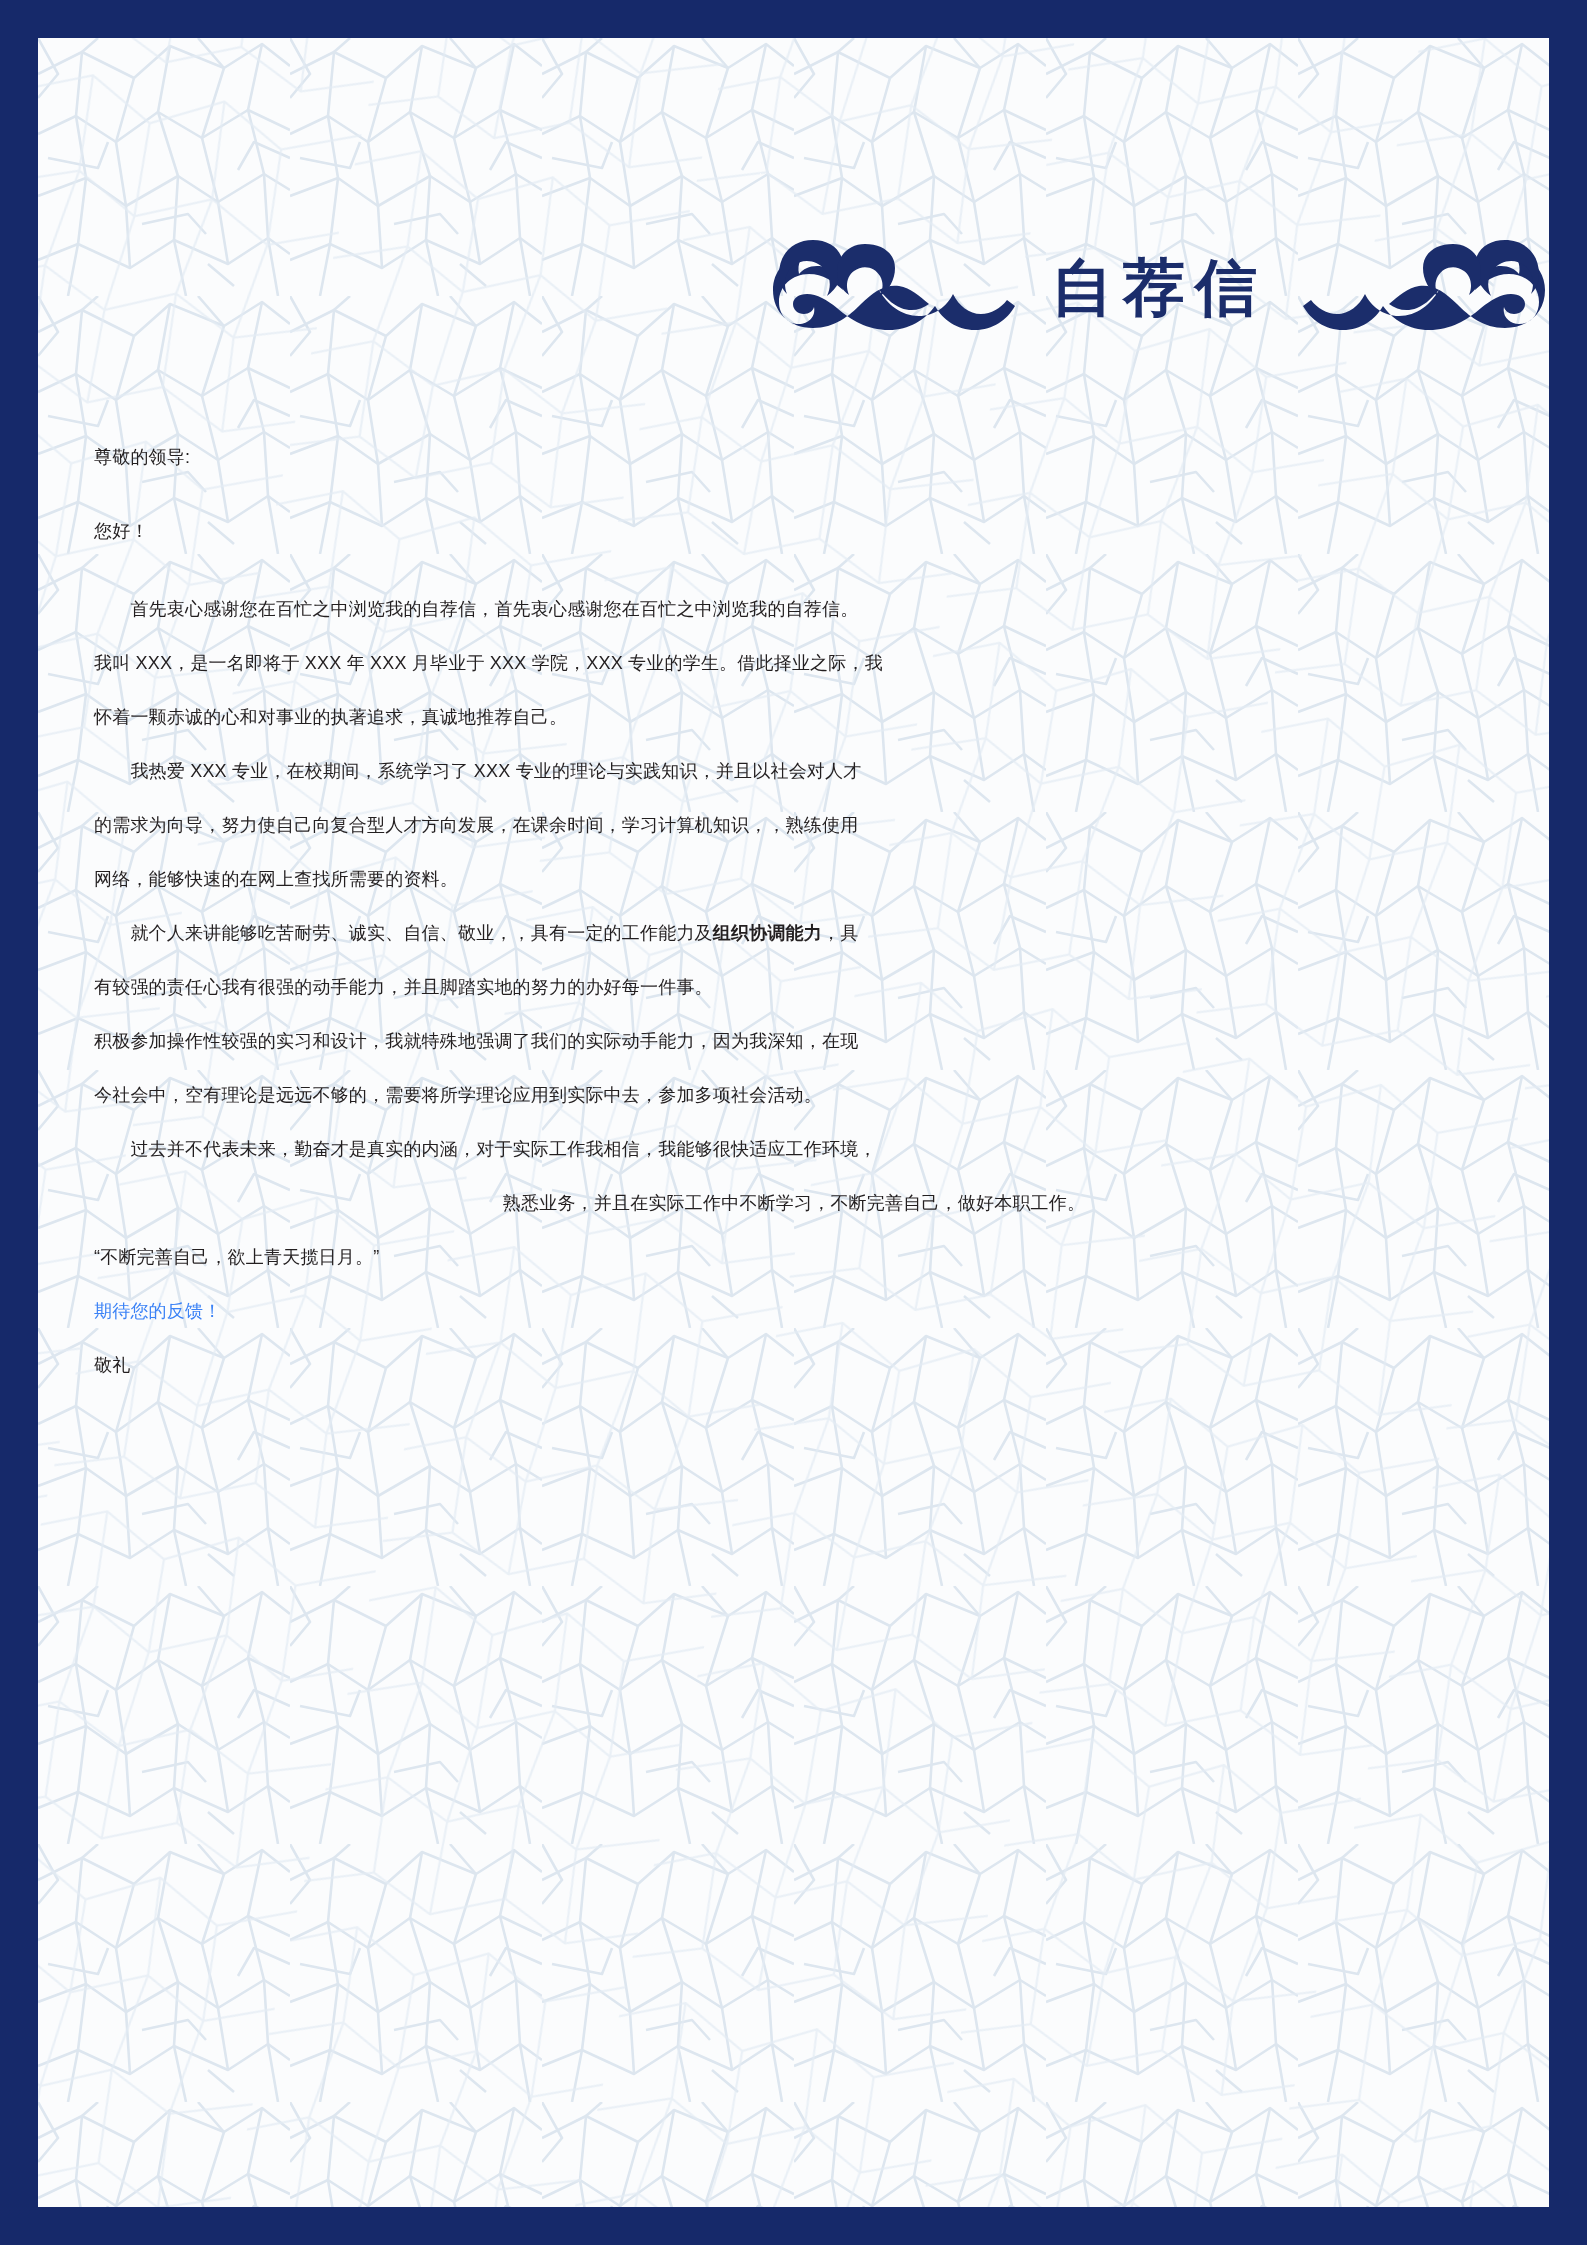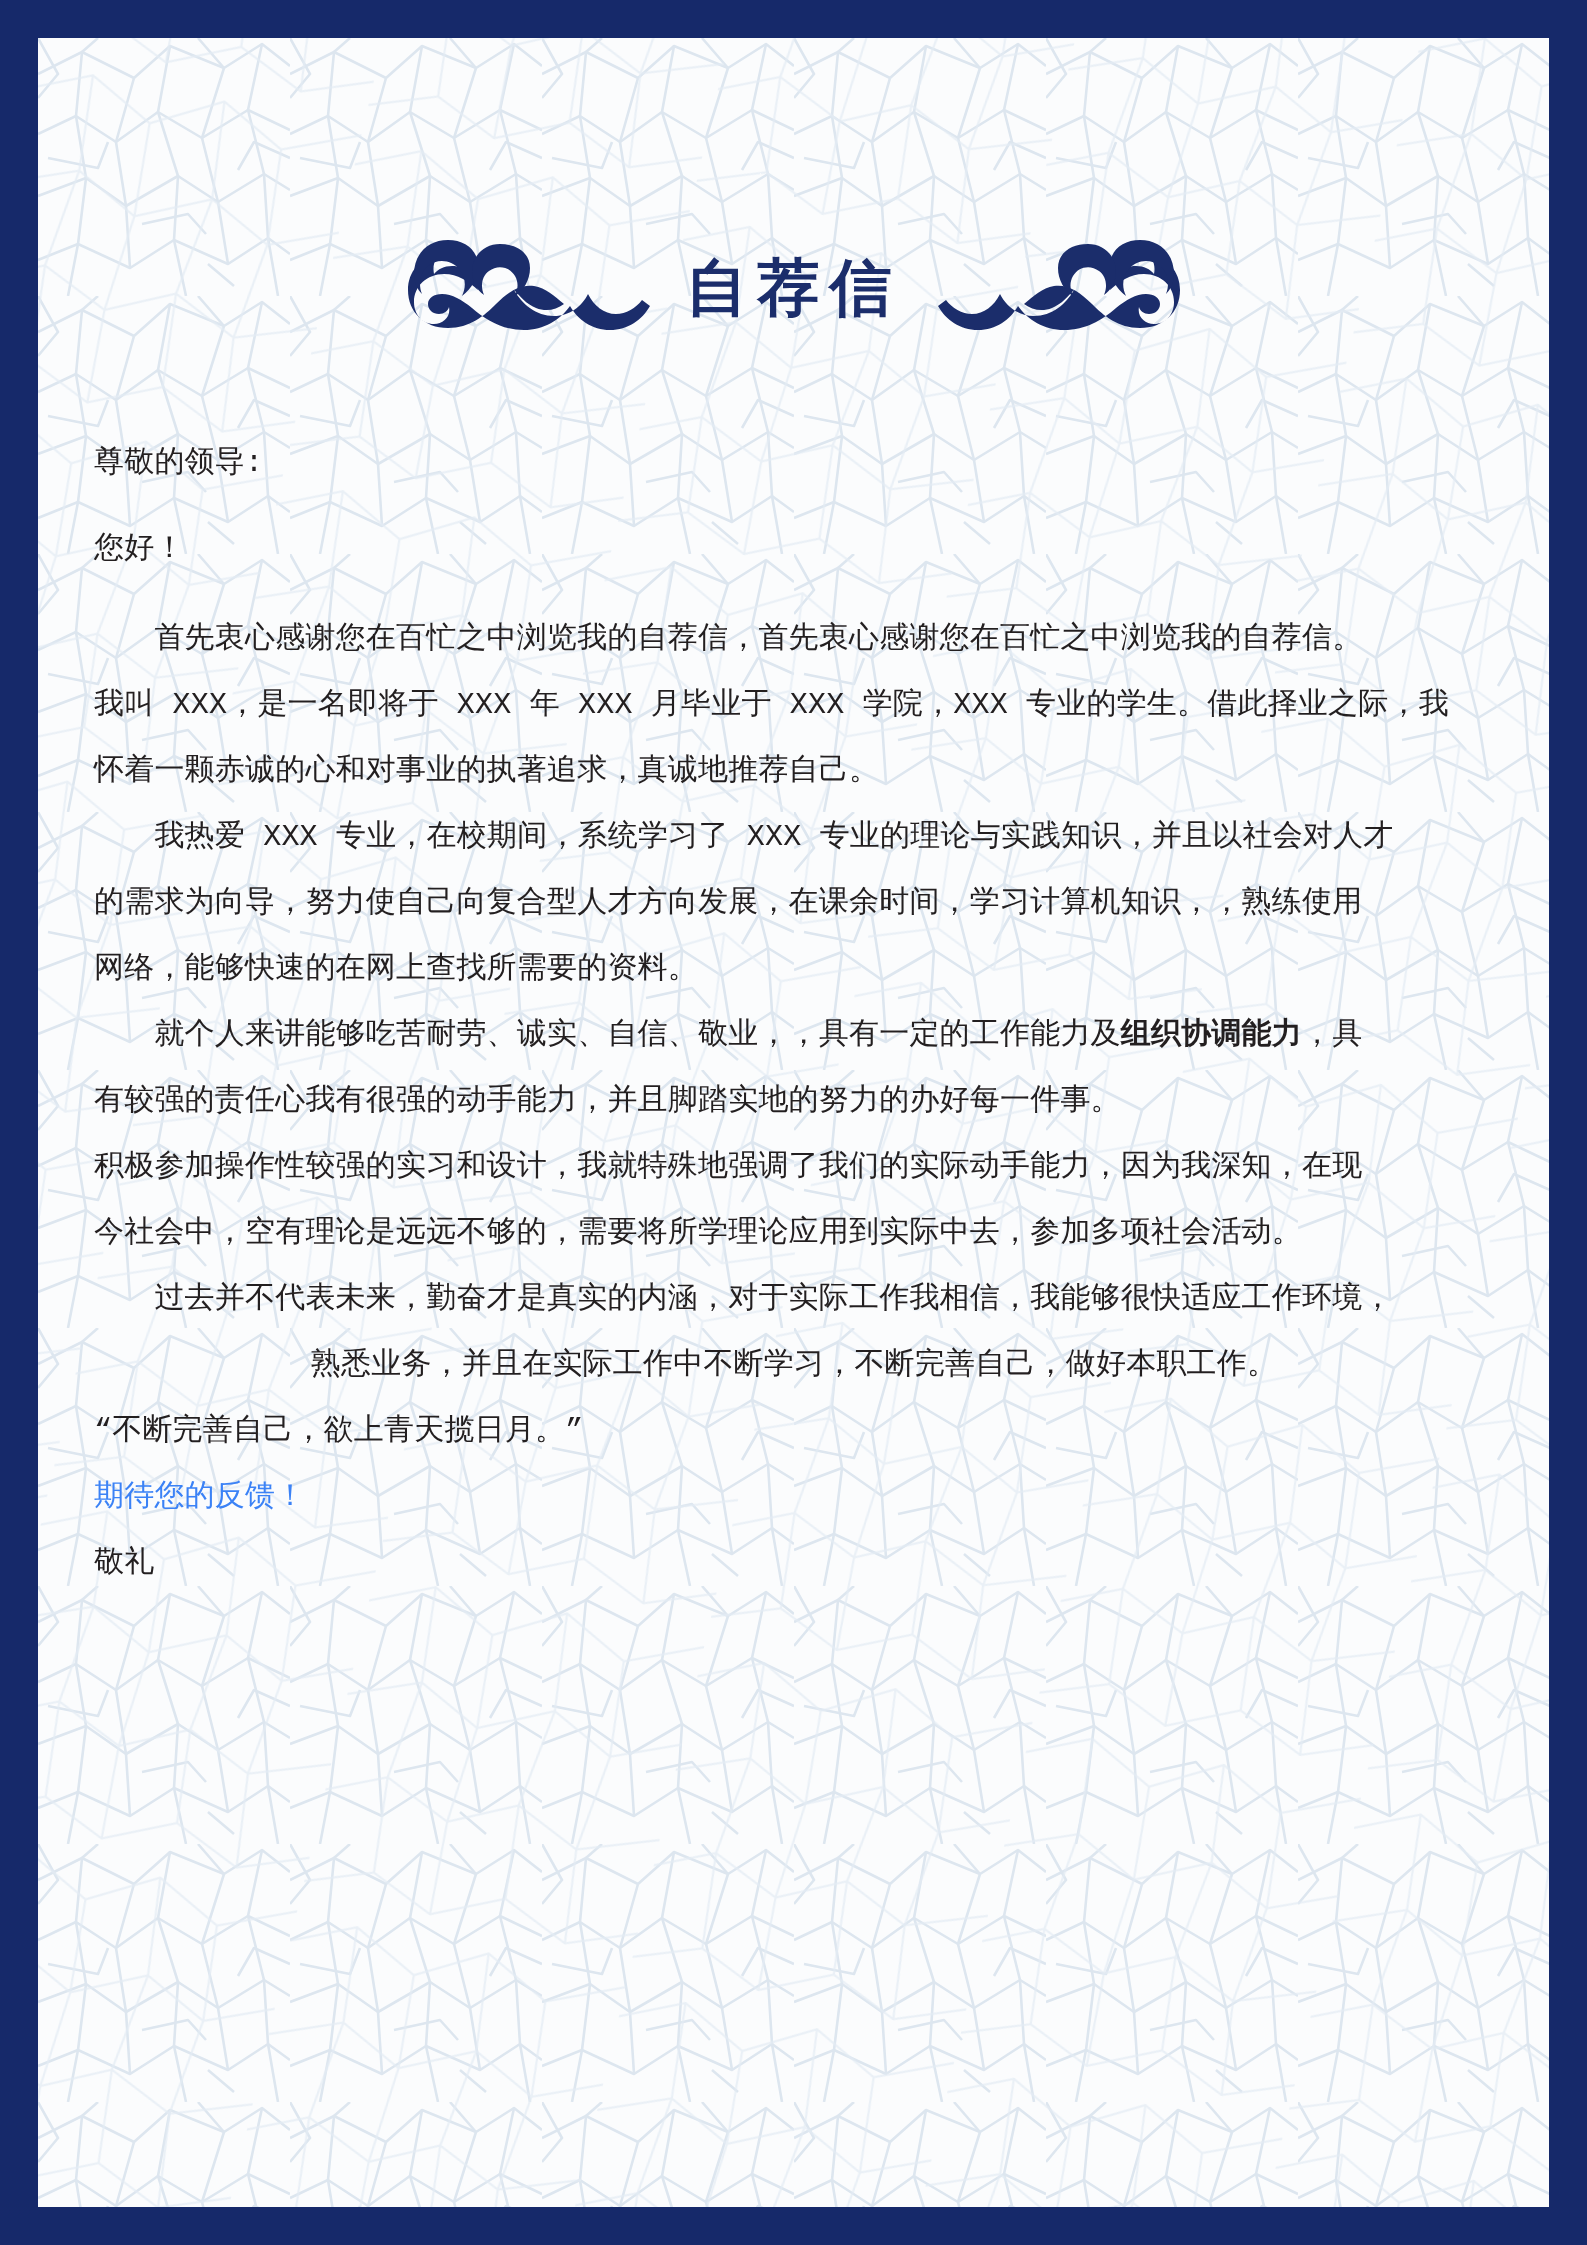--- a/index.html
+++ b/index.html
@@ -44,21 +44,21 @@
 
   
   #title-row {
     position: absolute;
     left: 0;
     top: 190px;
     width: 1511px;
     height: 120px;
     display: flex;
     align-items: center;
-    justify-content: center;
+    justify-content: flex-end;
     gap: 26px;
   }
   .cloud-orn { display: block; }
   #doc-title {
     font-family: "DejaVu Sans", "Liberation Sans", sans-serif;
     font-size: 62px;
     font-weight: bold;
     color: #1b2d6b;
     letter-spacing: 10px;
     line-height: 1;
@@ -67,22 +67,22 @@
   }
 
   
   #body-wrap {
     position: absolute;
     left: 56px;
     top: 410px;
     width: 1400px;
   }
   .ln {
-    font-family: Liberation Mono, monospace;
-    font-size: 30px;
+    font-family: Liberation Sans, sans-serif;
+    font-size: 18px;
     color: #231f20;
     line-height: 1;
     white-space: pre;
     letter-spacing: 0.2px;
   }
   .salutation { margin-bottom: 56px; }
   .greeting   { margin-bottom: 60px; }
   .para-line  { margin-bottom: 36px; }
   .gap-para   { margin-top: 22px; }
   .bold-run   { font-weight: bold; }

